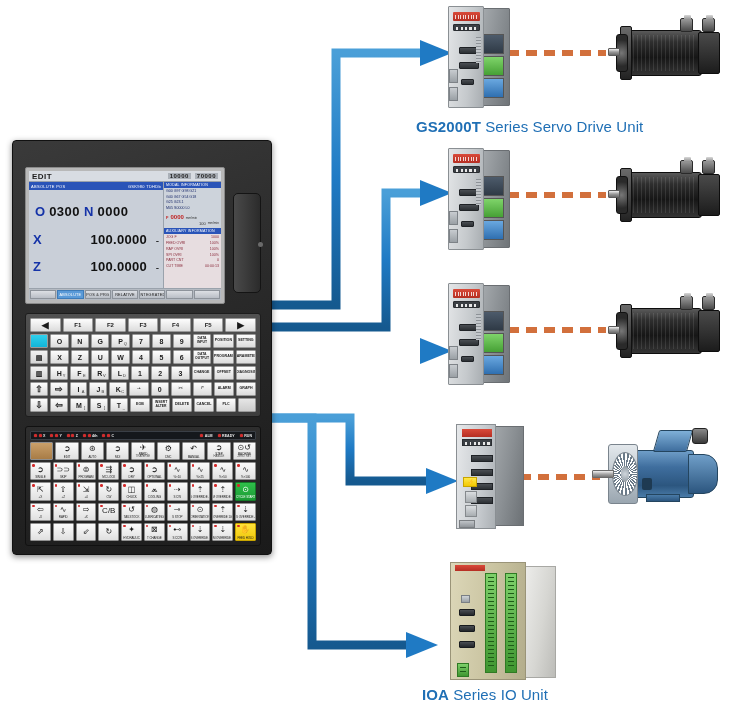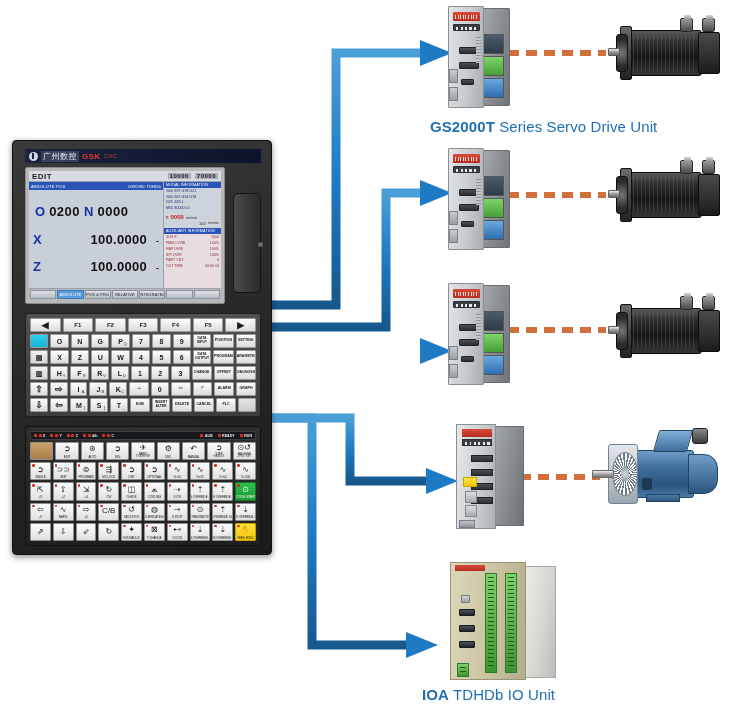--- a/index.html
+++ b/index.html
@@ -576,26 +576,20 @@
     <g stroke="#d2703c" stroke-width="6" stroke-dasharray="11 7">
       <line x1="508" y1="53" x2="606" y2="53"></line>
       <line x1="508" y1="195" x2="606" y2="195"></line>
       <line x1="508" y1="330" x2="606" y2="330"></line>
       <line x1="520" y1="477" x2="600" y2="477"></line>
     </g>
   </svg>
 
   <div class="cnc-panel">
 
-    <div class="cnc-brandbar">
-      <span class="brand-mark"></span>
-      <span class="brand-cn">广州数控</span>
-      <span class="brand-gsk">GSK</span>
-      <span class="brand-sub">CNC</span>
-    </div>
 
     <div class="screen-shell">
       <div class="screen">
 
         <div class="scr-top">
           <span class="scr-mode">EDIT</span>
           <span class="scr-clock">
             <span>10000</span>
             <span>70000</span>
           </span>
@@ -603,21 +597,21 @@
 
         <div class="scr-body">
           <div class="scr-left">
             <div class="scr-left-hdr">
               <span>ABSOLUTE POS</span>
               <span>GSK980 TDHDb</span>
             </div>
             <div class="scr-coords">
               <div class="prog-line">
                 <span class="lbl">O</span>
-                <span class="val">0200</span>
+                <span class="val">0300</span>
                 <span class="lbl">N</span>
                 <span class="val">0000</span>
               </div>
               <div class="axis-line">
                 <span class="ax">X</span>
                 <span class="num">100.0000</span>
                 <span class="dash">-</span>
               </div>
               <div class="axis-line">
                 <span class="ax">Z</span>
@@ -1123,21 +1117,21 @@
   <div class="device smotor" style="left:608px; top:14px;">
     <div class="sm-body"></div>
     <div class="sm-flange"></div>
     <div class="sm-face"></div>
     <div class="sm-shaft"></div>
     <div class="sm-rear"></div>
     <div class="sm-conn" style="left:72px;"></div>
     <div class="sm-conn" style="left:94px;"></div>
   </div>
 
-  <div class="caption" style="left:430px; top:118px;">
+  <div class="caption" style="left:416px; top:118px;">
     <span class="bold">GS2000T</span>
     <span>Series Servo Drive Unit</span>
   </div>
 
   <div class="device sdrive" style="left:440px; top:148px;">
     <div class="sd-back"></div>
     <div class="sd-strip" style="top:28px;"></div>
     <div class="sd-strip green" style="top:50px;"></div>
     <div class="sd-strip blue" style="top:72px;"></div>
     <div class="sd-front">
@@ -1228,16 +1222,16 @@
       <div class="io-greencol" style="left:6px; top:100px; height:14px;"></div>
       <div class="io-rj" style="top:32px;"></div>
       <div class="io-port" style="top:46px;"></div>
       <div class="io-port" style="top:62px;"></div>
       <div class="io-port" style="top:78px;"></div>
     </div>
   </div>
 
   <div class="caption" style="left:422px; top:686px;">
     <span class="bold">IOA</span>
-    <span>TDHDb IO Unit</span>
+    <span>Series IO Unit</span>
   </div>
 
 </div>
 
 </body></html>

